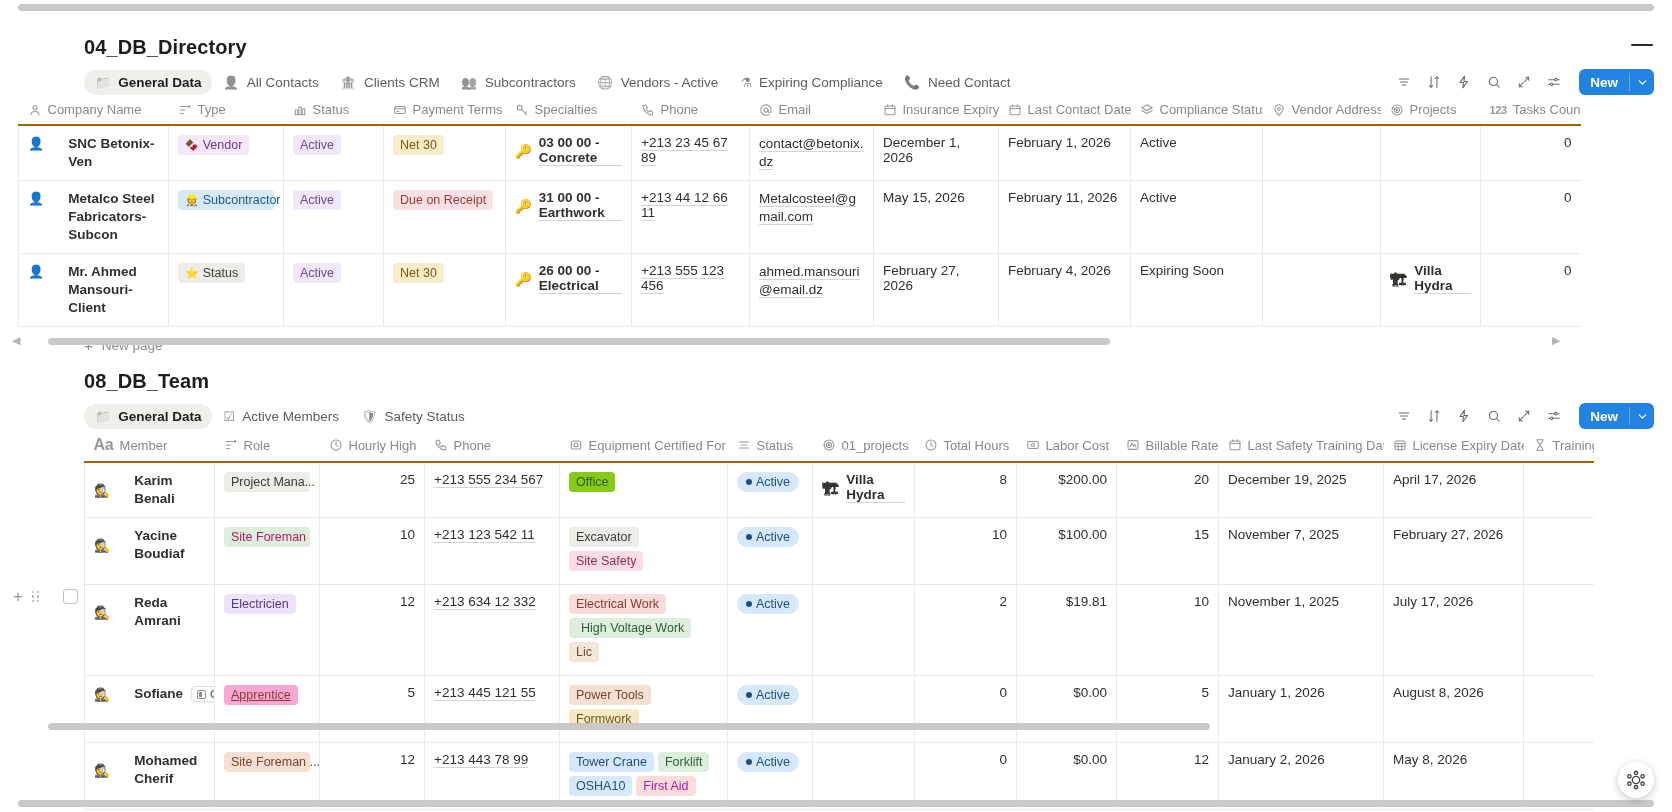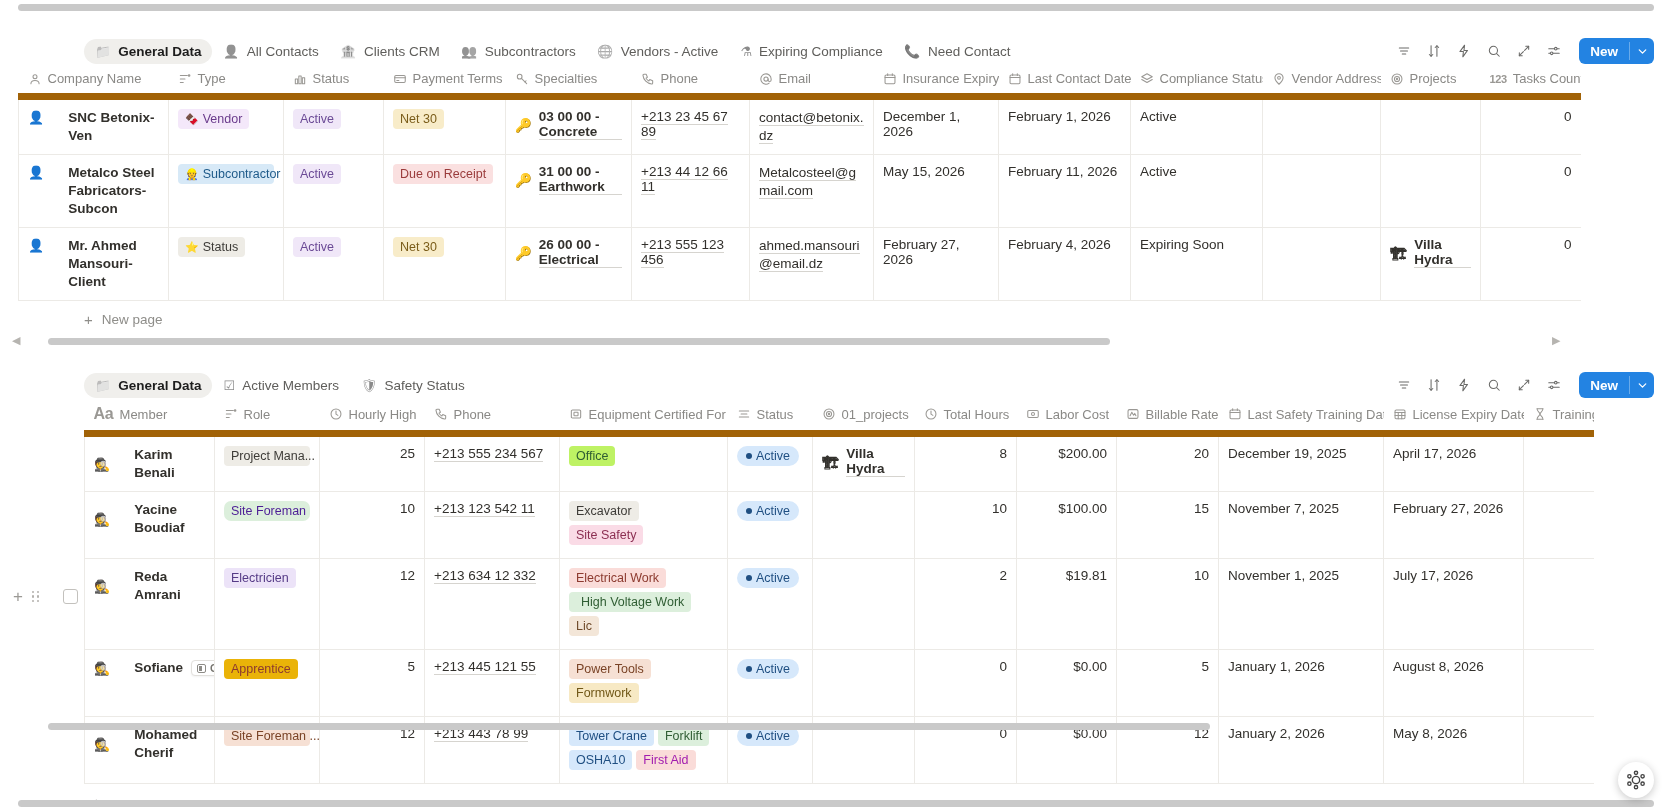--- a/index.html
+++ b/index.html
@@ -58,21 +58,21 @@
   }
   .newbtn .lbl { font-size:13.5px; font-weight:700; padding:0 11px; display:flex; align-items:center;}
   .newbtn .sep { width:1px; background:rgba(255,255,255,.32); margin:4px 0;}
   .newbtn .chev { width:24px; display:flex; align-items:center; justify-content:center;}
 
   
   .tbl-wrap { position:relative; overflow:hidden; }
   table.grid { border-collapse:collapse; table-layout:fixed; }
   table.grid th {
     font-weight:400; font-size:13px; color:#8a8986; text-align:left;
-    padding:5px 9px 7px 9px; border-bottom:7px solid #a16207; height:25px;
+    padding:5px 9px 7px 9px; border-bottom:2px solid #a16207; height:25px;
     white-space:nowrap; overflow:hidden;
   }
   table.grid th .hd { display:flex; align-items:center; gap:6px; }
   table.grid th .hic { color:#9a9894; display:inline-flex; flex:0 0 auto;}
   table.grid td {
     font-size:13.5px; color:#32302c; padding:9px 9px;
     border-bottom:1px solid #eceae6; border-right:1px solid #eceae6;
     vertical-align:top; overflow:hidden;
   }
   table.grid td.first { border-left:1px solid #eceae6; }
@@ -132,20 +132,21 @@
 
 <div class="page">
 
   <div class="top-scroll"></div>
 
   <div class="win-min">
       <span class="bar"></span>
     </div>
 
   <div class="block" id="block0" style="top:36px;">
+    <div class="block-title">04_DB_Directory</div>
     <div class="viewbar" id="views0">
         <div class="vtab active">
           <span class="gly">📁</span>
           <span>General Data</span>
         </div>
         <div class="vtab">
           <span class="gly">👤</span>
           <span>All Contacts</span>
         </div>
         <div class="vtab">
@@ -501,20 +502,21 @@
       <span class="pl">+</span>
       <span>New page</span>
     </div>
   </div>
 
   <div class="hscroll-track" style="left:48px; top:338px; width:1062px;"></div>
   <div class="hs-arrow" style="left:12px; top:334px;">◀</div>
   <div class="hs-arrow" style="left:1552px; top:334px;">▶</div>
 
   <div class="block" id="block1" style="top:370px;">
+    <div class="block-title">08_DB_Team</div>
     <div class="viewbar" id="views1">
         <div class="vtab active">
           <span class="gly">📁</span>
           <span>General Data</span>
         </div>
         <div class="vtab">
           <span class="gly">☑</span>
           <span>Active Members</span>
         </div>
         <div class="vtab">
@@ -751,21 +753,21 @@
                 <span class="cellname" style="align-items:center;">
                   <span class="pic">🕵</span>
                   <span class="txt">Karim Benali</span>
                 </span>
               </td>
               <td><span class="chip" style="background: rgb(238, 236, 230); color: rgb(61, 59, 55);">
                   <span>Project Mana...</span>
                 </span></td>
               <td class="num"><span>25</span></td>
               <td><span class="ulink">+213 555 234 567</span></td>
-              <td><span class="chip" style="background: #bef264; color: rgb(47, 93, 51); align-items: center;">
+              <td><span class="chip" style="background: #84cc16; color: rgb(47, 93, 51); align-items: center;">
                   <span>Office</span>
                 </span></td>
               <td><span class="chip round" style="background: rgb(214, 232, 251); color: rgb(31, 79, 130);">
                   <span class="dot" style="background: rgb(31, 79, 130);"></span>
                   <span>Active</span>
                 </span></td>
               <td>
                 <span class="kv">
                   <span>🏗</span>
                   <span class="ulink">Villa Hydra</span>
@@ -778,21 +780,21 @@
               <td><span>April 17, 2026</span></td>
               <td style="border-right: none;"></td>
             </tr>
             <tr style="height: 31px;">
               <td class="first">
                 <span class="cellname" style="align-items:center;">
                   <span class="pic">🕵</span>
                   <span class="txt">Yacine Boudiaf</span>
                 </span>
               </td>
-              <td><span class="chip" style="background: rgb(220, 239, 220); color: #4c1d95; border-radius: 7px;">
+              <td><span class="chip" style="background: rgb(220, 239, 220); color: #be185d;">
                   <span>Site Foreman</span>
                 </span></td>
               <td class="num"><span>10</span></td>
               <td><span class="ulink">+213 123 542 11</span></td>
               <td><span class="chip" style="background: rgb(238, 236, 230); color: rgb(61, 59, 55);">
                   <span>Excavator</span>
                 </span><span class="chip" style="background: rgb(250, 219, 230); color: rgb(140, 47, 82);">
                   <span>Site Safety</span>
                 </span></td>
               <td><span class="chip round" style="background: rgb(214, 232, 251); color: rgb(31, 79, 130);">
@@ -842,21 +844,21 @@
               <td class="first">
                 <span class="cellname" style="align-items:center;">
                   <span class="pic">🕵</span>
                   <span class="txt">Sofiane</span>
                   <span class="openbadge">
                     <span class="sq"></span>
                     <span>OPEN</span>
                   </span>
                 </span>
               </td>
-              <td><span class="chip" style="background: #eab308; color: rgb(140, 58, 47);">
+              <td><span class="chip" style="background: #f9a8d4; color: rgb(140, 58, 47); text-decoration: underline;">
                   <span>Apprentice</span>
                 </span></td>
               <td class="num"><span>5</span></td>
               <td><span class="ulink">+213 445 121 55</span></td>
               <td><span class="chip" style="background: rgb(246, 224, 212); color: rgb(122, 67, 38);">
                   <span>Power Tools</span>
                 </span><span class="chip" style="background: rgb(247, 233, 196); color: rgb(112, 87, 23);">
                   <span>Formwork</span>
                 </span></td>
               <td><span class="chip round" style="background: rgb(214, 232, 251); color: rgb(31, 79, 130);">

